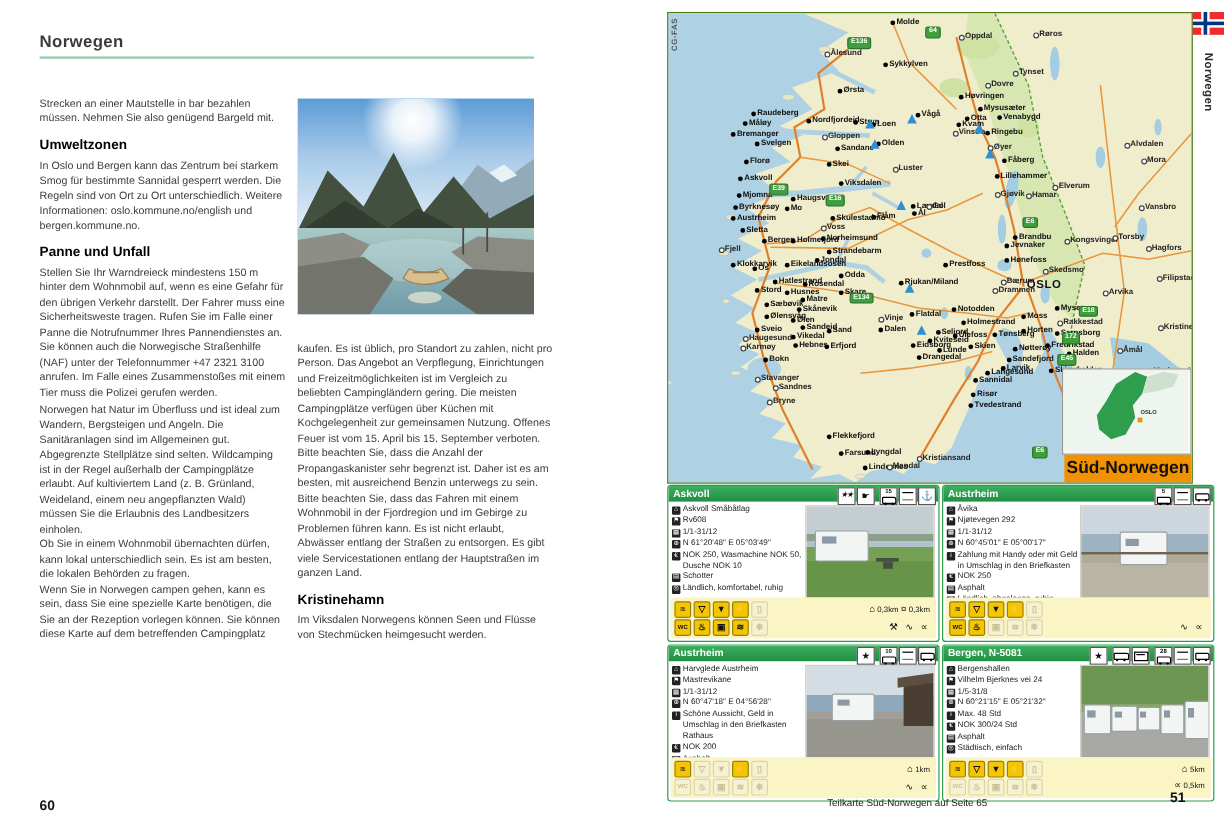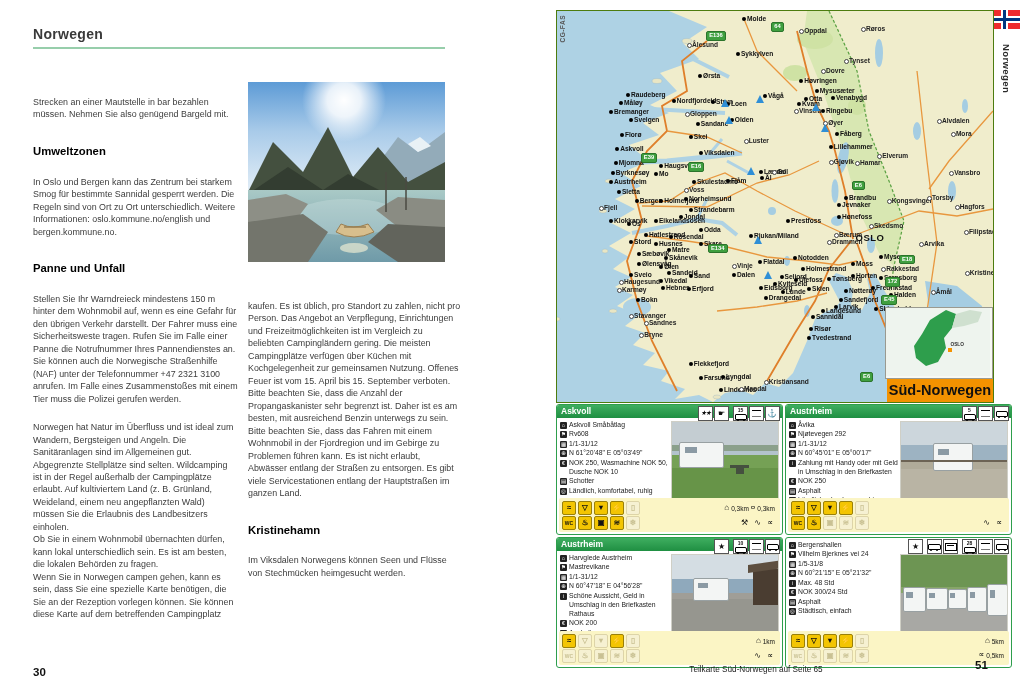--- a/index.html
+++ b/index.html
@@ -4,22 +4,22 @@
 <style>
   html,body{margin:0;padding:0;background:#ffffff;}
   body{width:1020px;height:696px;position:relative;font-family:"Liberation Sans",sans-serif;color:#3c3c3c;overflow:hidden;}
   
   .lp{position:absolute;left:0;top:0;width:510px;height:696px;}
   .lp h1{position:absolute;left:33px;top:26px;margin:0;font-size:14px;font-weight:bold;color:#3a3a3a;letter-spacing:.3px;}
   .lp .rule{position:absolute;left:33px;top:47px;width:412px;height:2px;background:#97ceab;}
   .col{position:absolute;font-size:8.9px;line-height:1.4;}
   .c1{left:33px;top:80px;width:205px;}
   .c2{left:248px;top:284px;width:213px;}
-  .col p{margin:16px 0 2px 0;white-space:pre-line;}
-  .col h2{font-size:11.3px;font-weight:bold;color:#000;margin:23px 0 2px 0;}
+  .col p{margin:0 0 2px 0;white-space:pre-line;}
+  .col h2{font-size:11.3px;font-weight:bold;color:#000;margin:9px 0 2px 0;}
   blockquote{margin:10px 2px 4px 2px;color:#272c59;font-weight:bold;font-style:italic;font-size:9.4px;line-height:1.45;text-align:center;}
   blockquote cite{display:block;font-weight:normal;font-size:7.6px;margin-top:2px;text-align:right;padding-right:6px;}
   .pn-left{position:absolute;left:33px;top:666px;font-size:11.5px;font-weight:bold;color:#111;}
   .photo{position:absolute;left:248px;top:82px;width:197px;height:180px;overflow:hidden;background:#9cc4e8;}
   
   .map{position:absolute;left:556px;top:10px;width:436px;height:391px;background:#aed2e4;overflow:hidden;border:1px solid #4d7c0f;}
   .map svg{position:absolute;left:0;top:0;}
   .cgfas{position:absolute;left:2px;top:4px;writing-mode:vertical-rl;transform:rotate(180deg);font-size:6.5px;color:#555;letter-spacing:.5px;font-weight:bold;}
   .labels{position:absolute;left:0;top:0;width:100%;height:100%;}
   .city{position:absolute;font-size:6.6px;font-weight:bold;color:#101010;white-space:nowrap;line-height:1;transform:translate(3px,-3px);}
@@ -130,21 +130,21 @@
     </svg>
   </figure>
 
   <div class="col c2">
     <p>kaufen. Es ist üblich, pro Standort zu zahlen, nicht pro Person. Das Angebot an Verpflegung, Einrichtungen und Freizeitmöglichkeiten ist im Vergleich zu beliebten Campingländern gering. Die meisten Campingplätze verfügen über Küchen mit Kochgelegenheit zur gemeinsamen Nutzung. Offenes Feuer ist vom 15. April bis 15. September verboten.
 Bitte beachten Sie, dass die Anzahl der Propangaskanister sehr begrenzt ist. Daher ist es am besten, mit ausreichend Benzin unterwegs zu sein. Bitte beachten Sie, dass das Fahren mit einem Wohnmobil in der Fjordregion und im Gebirge zu Problemen führen kann. Es ist nicht erlaubt, Abwässer entlang der Straßen zu entsorgen. Es gibt viele Servicestationen entlang der Hauptstraßen im ganzen Land.</p>
     <h2>Kristinehamn</h2>
     <p>Im Viksdalen Norwegens können Seen und Flüsse von Stechmücken heimgesucht werden.</p>
   </div>
 
-  <div class="pn-left">30</div>
+  <div class="pn-left">60</div>
 </section>
 
 <div class="map">
   <svg width="436" height="391" viewBox="0 0 436 391">
     <rect width="436" height="391" fill="#aed2e4"></rect>
     <path fill="#f0edcc" d="M0,0 H436 V391 H0 Z"></path>
     <path fill="#aed2e4" d="M0,0 L112,0 L150,16 L126,32 L142,48 L103,62 L120,80 L93,94 L112,102 L86,112 L102,124 L72,134 L92,150 L64,162 L84,175 L58,188 L78,198 L54,212 L74,222 L52,235 L72,246 L56,258 L74,266 L58,276 L76,284 L60,295 L82,304 L68,315 L88,322 L76,334 L98,342 L86,354 L112,360 L104,370 L128,378 L118,388 L142,384 L156,391 L168,382 L184,379 L196,384 L208,372 L222,376 L236,362 L250,330 L258,308 L268,301 L278,297 L283,291 L272,270 L279,262 L290,266 L296,280 L294,294 L305,299 L313,282 L310,268 L317,262 L330,284 L340,300 L336,320 L334,340 L344,355 L340,372 L350,382 L347,391 L0,391 Z"></path>
     <path fill="#d8e7b2" d="M250,0 L272,0 L300,60 L312,120 L332,170 L347,210 L337,255 L322,242 L302,200 L286,140 L266,80 L246,30 Z"></path>
     <ellipse cx="258" cy="28" rx="18" ry="10" fill="#cfe2a4"></ellipse>
     <ellipse cx="238" cy="62" rx="12" ry="8" fill="#cfe2a4"></ellipse>
@@ -613,20 +613,21 @@
         <div class="drow">
           <span class="dico">⌂</span>
             <span>1km</span>
         </div>
         <div class="drow act" title="swimming fishing">∿ ∝</div>
       </div>
     </div>
   </article>
 
   <article class="card">
+    <div class="cbar"><span>Bergen, N-5081</span></div>
     <div class="badges">
       <span class="bx">★</span>
       <span class="bgap"></span>
       <span class="bx">
           <i class="veh" style="width:11px"></i>
         </span>
       <span class="bx">
           <i class="cardb"></i>
         </span>
       <span class="bgap"></span>

